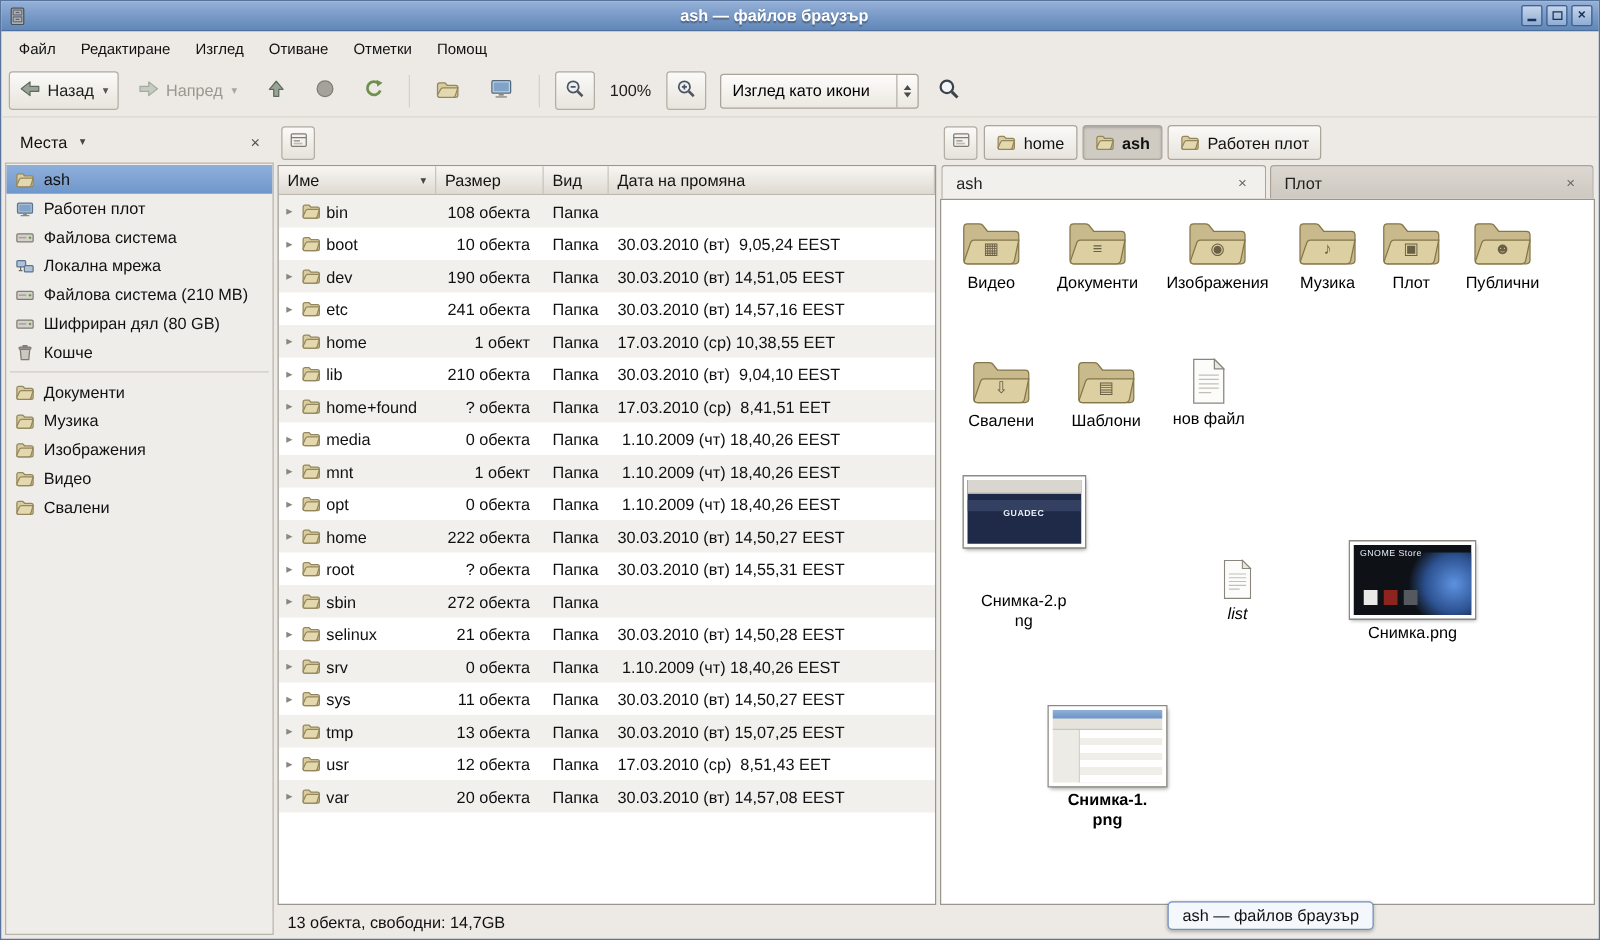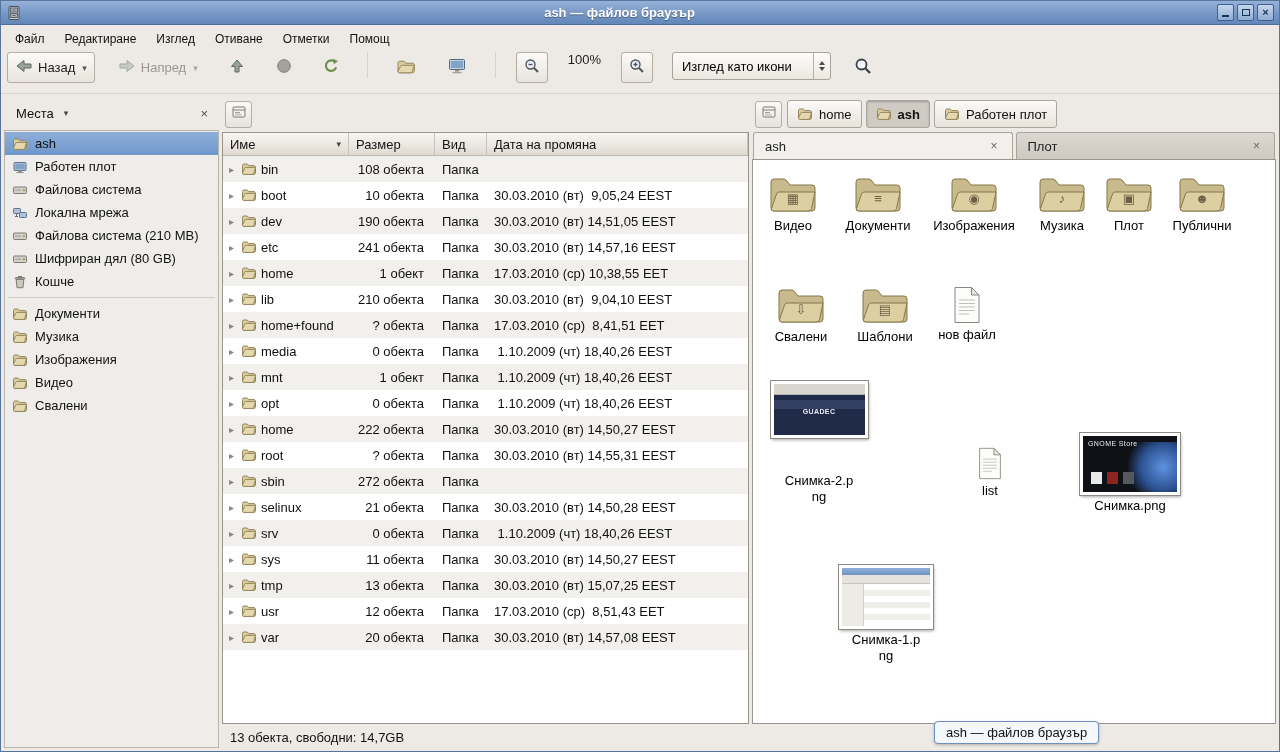--- a/index.html
+++ b/index.html
@@ -14,21 +14,21 @@
   .wbtn{width:17px;height:17px;border:1px solid #3E608E;border-radius:2px;background:linear-gradient(#C6D6EC,#8FACD2);display:flex;align-items:center;justify-content:center;color:#16335C;font-size:10px;font-weight:bold;line-height:1}
   .glyph-min{width:7px;height:2px;background:#16335C;margin-top:7px}
   .glyph-max{width:8px;height:7px;border:1.5px solid #16335C}
   .glyph-close{font-size:11px}
 
   
   .menubar{height:27px;flex:0 0 27px;display:flex;align-items:center;padding:0 5px;gap:2px}
   .menu-item{padding:4px 9px;font-size:12px;color:#111;border-radius:2px}
 
   
-  .toolbar{height:42px;flex:0 0 42px;display:flex;padding:0 6px;gap:15px;border-bottom:1px solid #DAD6CF}
+  .toolbar{height:42px;flex:0 0 42px;display:flex;align-items:center;padding:0 6px;gap:7px;border-bottom:1px solid #DAD6CF}
   .tbtn{display:flex;align-items:center;gap:5px;height:31px;padding:0 7px;border-radius:3px;font-size:13px;color:#1d1d1d;border:1px solid transparent}
   .tbtn.raised{border:1px solid #B3ADA3;background:linear-gradient(#FBFAF8,#E8E4DD)}
   .tbtn.disabled{color:#9B968E}
   .caret{font-size:9px;color:#555;margin-left:2px}
   .caret.dim{color:#ABA69D}
   .tsep{width:1px;height:26px;background:#D5D1C9;margin:0 5px}
   .zoom-label{font-size:13px;padding:0 5px;color:#1d1d1d}
   .combo{display:flex;align-items:center;border:1px solid #A9A39A;border-radius:3px;background:linear-gradient(#FDFCFB,#ECE8E1);height:28px;margin-left:4px}
   .combo-text{padding:0 9px;font-size:13px;min-width:140px}
   .combo-spin{width:17px;height:100%;border-left:1px solid #B5AFA6;display:flex;flex-direction:column;align-items:center;justify-content:center;gap:2px}
@@ -882,21 +882,21 @@
                 <path d="M19.5 1.5 L19.5 9 L27 9 Z" fill="#E8E6E0" stroke="#8A867E"></path>
                 <g stroke="#C2BFB7" stroke-width="1">
                   <line x1="7" y1="14" x2="23" y2="14"></line>
                   <line x1="7" y1="17.5" x2="23" y2="17.5"></line>
                   <line x1="7" y1="21" x2="23" y2="21"></line>
                   <line x1="7" y1="24.5" x2="23" y2="24.5"></line>
                   <line x1="7" y1="28" x2="17" y2="28"></line>
                 </g>
               </svg>
             </div>
-        <div class="iv-label" style="max-width: 82px;">list</div>
+        <div class="iv-label" style="max-width: 82px; font-style: italic;">list</div>
       </div>
 
       <div class="ivitem" style="left: 323px; top: 273px; width: 108px;">
         <div class="iv-icon">
               <div class="thumb ts">
                 <div class="ts-wave"></div>
                 <span class="thumb-text">GNOME Store</span>
                 <i class="ts-i w"></i>
                 <i class="ts-i r"></i>
                 <i class="ts-i g"></i>
@@ -909,21 +909,21 @@
         <div class="iv-icon">
               <div class="thumb tf">
                 <div class="tf-title"></div>
                 <div class="tf-tool"></div>
                 <div class="tf-body">
                   <div class="tf-side"></div>
                   <div class="tf-main"></div>
                 </div>
               </div>
             </div>
-        <div class="iv-label" style="max-width: 70px;">Снимка-1.png</div>
+        <div class="iv-label" style="max-width: 70px; font-weight: bold;">Снимка-1.png</div>
       </div>
     </div>
       <div class="pane-status"></div>
     </div>
 
   </div>
 
   <div class="tooltip">ash — файлов браузър</div>
 
 </div>

